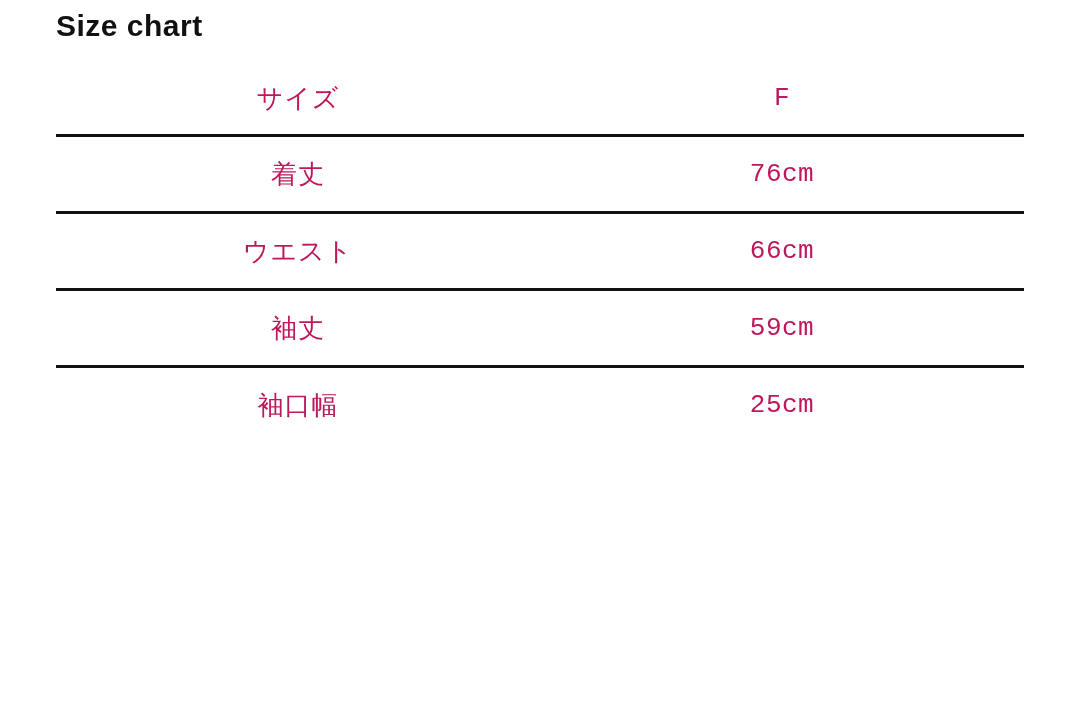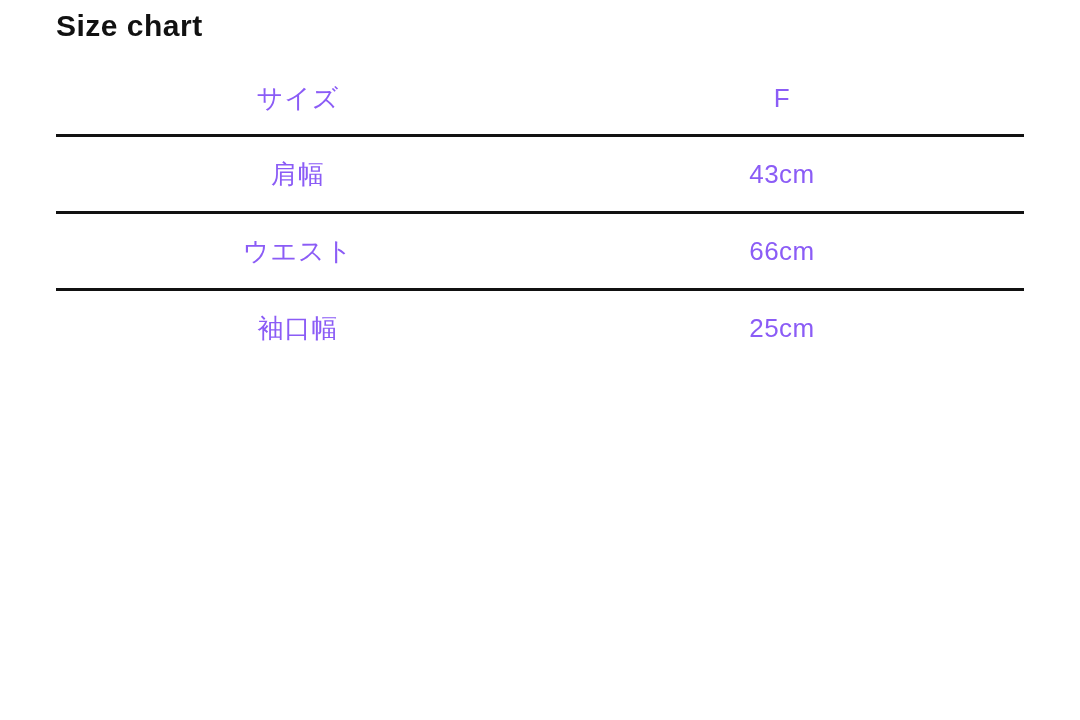--- a/index.html
+++ b/index.html
@@ -42,21 +42,22 @@
     table-layout: fixed;
   }
   table.size-chart td {
     padding: 0;
     margin: 2px;
     height: 74px;
     vertical-align: middle;
     text-align: center;
     font-size: 26px;
     font-weight: 400;
-    color: #8b5cf6;
+    color: #be185d;
+    font-family: Liberation Mono, monospace;
   }
   table.size-chart tr.header-row td {
     height: 72px;
     font-size: 26px;
   }
   table.size-chart tr.data-row {
     border-top: 3px solid #111111;
   }
   table.size-chart td.label-cell {
     width: 50%;
@@ -75,26 +76,30 @@
   <div class="title">Size chart</div>
 
   <div class="chart-wrap">
     <table class="size-chart">
       <tbody>
         <tr class="header-row">
           <td class="label-cell">サイズ</td>
           <td class="value-cell">F</td>
         </tr>
         <tr class="data-row">
-          <td class="label-cell">肩幅</td>
-          <td class="value-cell">43cm</td>
+          <td class="label-cell">着丈</td>
+          <td class="value-cell">76cm</td>
         </tr>
         <tr class="data-row">
           <td class="label-cell">ウエスト</td>
           <td class="value-cell">66cm</td>
+        </tr>
+        <tr class="data-row">
+          <td class="label-cell">袖丈</td>
+          <td class="value-cell">59cm</td>
         </tr>
         <tr class="data-row">
           <td class="label-cell">袖口幅</td>
           <td class="value-cell">25cm</td>
         </tr>
       </tbody>
     </table>
   </div>
 
 </div>

